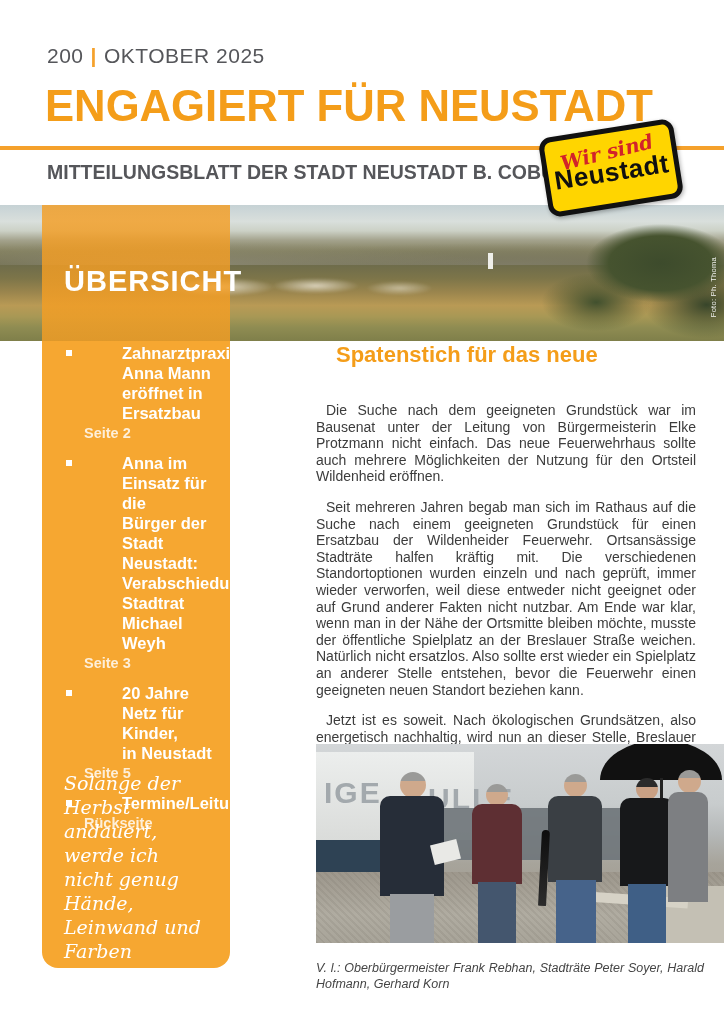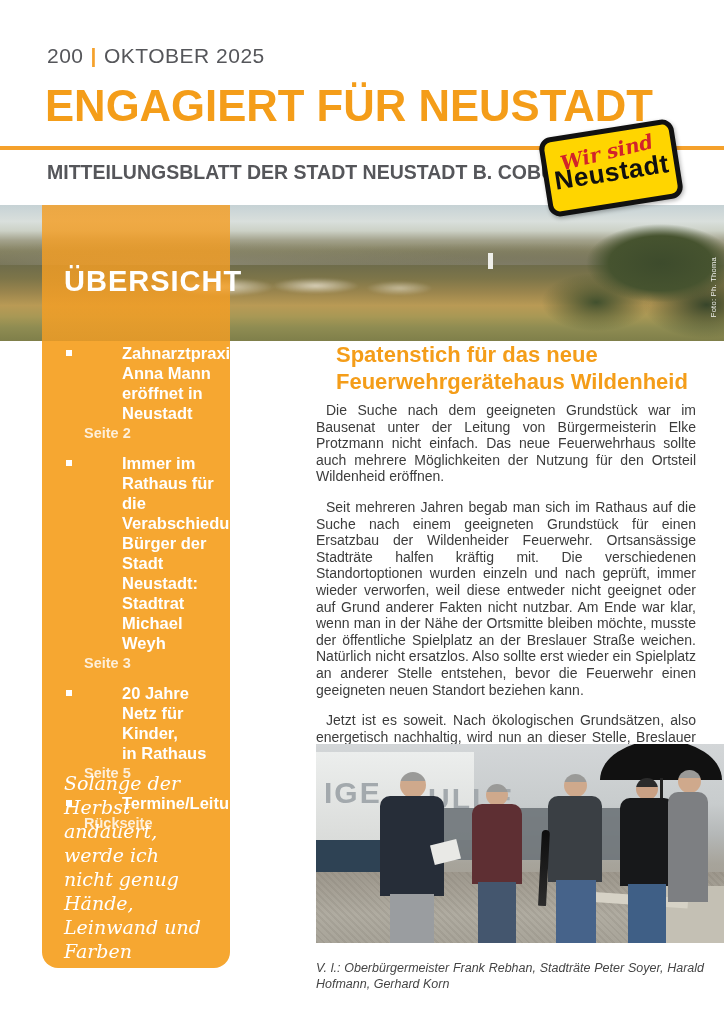--- a/index.html
+++ b/index.html
@@ -113,35 +113,35 @@
     <div class="banner-credit">Foto: Ph. Thoma</div>
   </div>
 
   <div class="sidebar">
     <div class="ov-head">ÜBERSICHT</div>
 
     <div class="toc">
       <div class="toc-item">
         <span class="bullet"></span>
         <div class="toc-line">Zahnarztpraxis Anna Mann</div>
-        <div class="toc-line">eröffnet in Neustadt</div>
+        <div class="toc-line">eröffnet in Ersatzbau</div>
         <div class="toc-ref">Seite 2</div>
       </div>
       <div class="toc-item">
         <span class="bullet"></span>
-        <div class="toc-line">Immer im Rathaus für die</div>
+        <div class="toc-line">Anna im Einsatz für die</div>
+        <div class="toc-line">Bürger der Stadt Neustadt:</div>
         <div class="toc-line">Verabschiedung</div>
-        <div class="toc-line">Bürger der Stadt Neustadt:</div>
         <div class="toc-line">Stadtrat Michael Weyh</div>
         <div class="toc-ref">Seite 3</div>
       </div>
       <div class="toc-item">
         <span class="bullet"></span>
         <div class="toc-line">20 Jahre Netz für Kinder,</div>
-        <div class="toc-line">in Rathaus</div>
+        <div class="toc-line">in Neustadt</div>
         <div class="toc-ref">Seite 5</div>
       </div>
       <div class="toc-item">
         <span class="bullet"></span>
         <div class="toc-line">Termine/Leitung</div>
         <div class="toc-ref">Rückseite</div>
       </div>
     </div>
 
     <div class="quote">
@@ -151,21 +151,20 @@
       <div class="qline">Leinwand und Farben</div>
       <div class="qline">haben, um die schönen</div>
       <div class="qline">Dinge zu malen,</div>
       <div class="qline">die ich sehe.</div>
 
     </div>
   </div>
 
   <div class="art-head">
     <div>Spatenstich für das neue</div>
-    <div>Feuerwehrgerätehaus Wildenheid</div>
   </div>
 
   <div class="art-body">
     <p>Die Suche nach dem geeigneten Grundstück war im Bausenat unter der Leitung von Bürgermeisterin Elke Protzmann nicht einfach. Das neue Feuerwehrhaus sollte auch mehrere Möglichkeiten der Nutzung für den Ortsteil Wildenheid eröffnen.</p>
     <p>Seit mehreren Jahren begab man sich im Rathaus auf die Suche nach einem geeigneten Grundstück für einen Ersatzbau der Wildenheider Feuerwehr. Ortsansässige Stadträte halfen kräftig mit. Die verschiedenen Standortoptionen wurden einzeln und nach geprüft, immer wieder verworfen, weil diese entweder nicht geeignet oder auf Grund anderer Fakten nicht nutzbar. Am Ende war klar, wenn man in der Nähe der Ortsmitte bleiben möchte, musste der öffentliche Spielplatz an der Breslauer Straße weichen. Natürlich nicht ersatzlos. Also sollte erst wieder ein Spielplatz an anderer Stelle entstehen, bevor die Feuerwehr einen geeigneten neuen Standort beziehen kann.</p>
     <p>Jetzt ist es soweit. Nach ökologischen Grundsätzen, also energetisch nachhaltig, wird nun an dieser Stelle, Breslauer Straße 14, ein Feuerwehrhaus entstehen, das künftig bis zu zwei große Einsatzfahrzeuge aufnehmen kann und neben den notwendigen</p>
   </div>
 
   <div class="gphoto">
     <div class="gp-container"></div>

